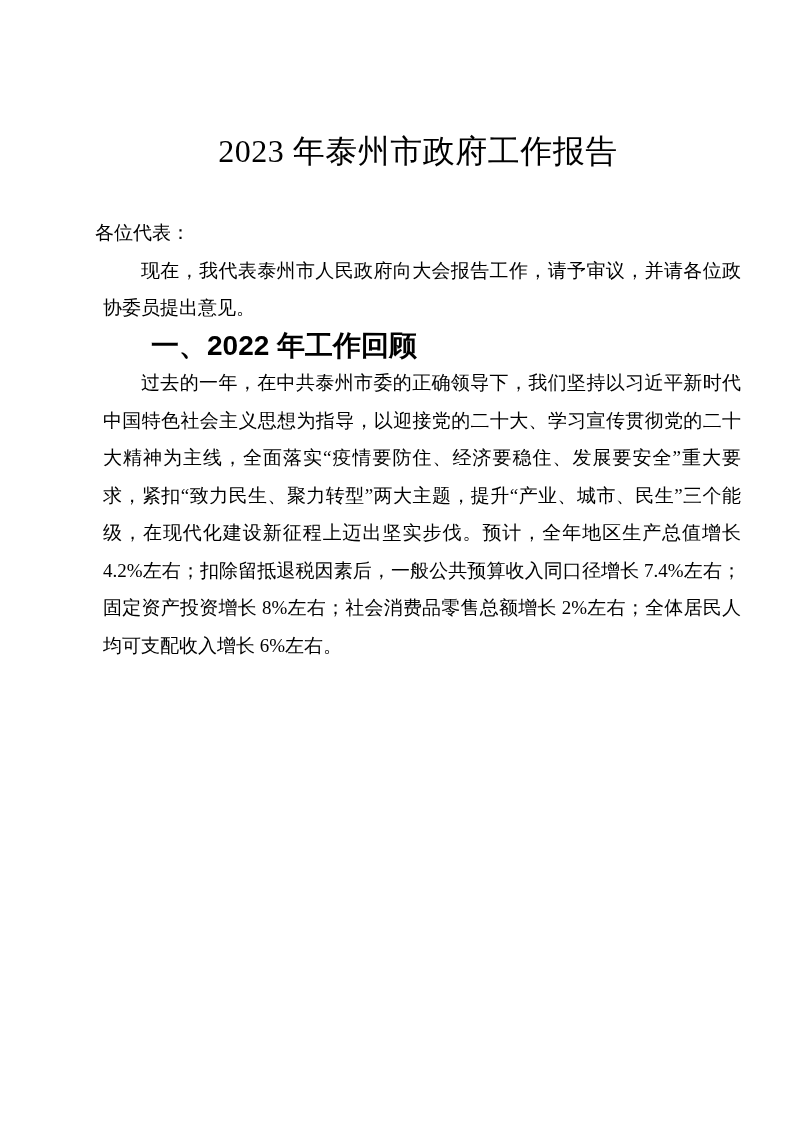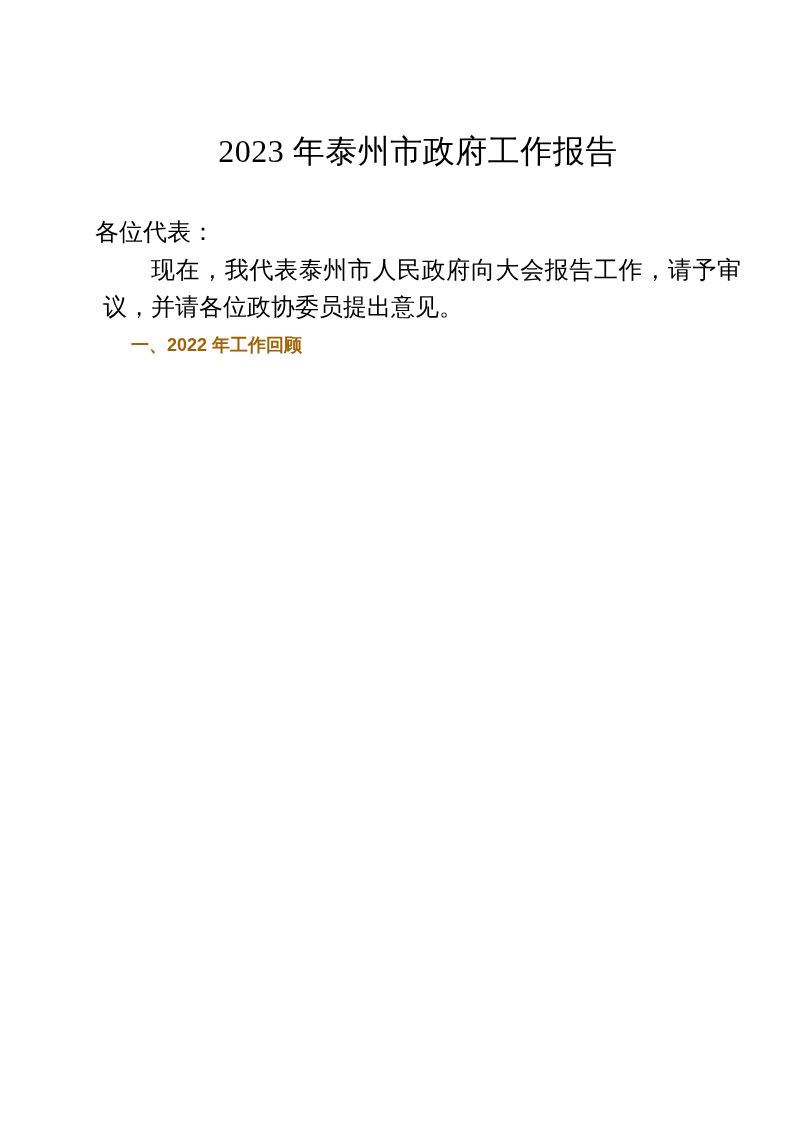--- a/index.html
+++ b/index.html
@@ -28,50 +28,51 @@
     font-size: 32px;
     line-height: 50px;
     letter-spacing: 0.5px;
     text-align: center;
     white-space: nowrap;
   }
   .bodytext {
     margin: 0;
     font-family: "Liberation Serif", "DejaVu Serif", serif;
     font-weight: 400;
-    font-size: 24px;
+    font-size: 19px;
     line-height: 37.5px;
     text-align: justify;
     text-justify: inter-ideograph;
     color: #000000;
   }
   .salutation {
     text-indent: 0;
   }
   .para {
     text-indent: 2em;
     margin-left: 8px;
   }
   .section-heading {
     margin: 0;
     text-indent: 2em;
     font-family: "Liberation Sans", "DejaVu Sans", sans-serif;
     font-weight: 700;
-    font-size: 18px;
+    font-size: 28px;
     line-height: 37.5px;
     text-align: left;
-    color: #a16207;
+    color: #000000;
   }
 </style>
 </head>
 <body>
 
 <div class="sheet">
   <h1 class="doc-title">2023 年泰州市政府工作报告</h1>
 
   <p class="bodytext salutation">各位代表：</p>
 
   <p class="bodytext para">现在，我代表泰州市人民政府向大会报告工作，请予审议，并请各位政协委员提出意见。</p>
 
   <h2 class="section-heading">一、2022 年工作回顾</h2>
 
+  <p class="bodytext para">过去的一年，在中共泰州市委的正确领导下，我们坚持以习近平新时代中国特色社会主义思想为指导，以迎接党的二十大、学习宣传贯彻党的二十大精神为主线，全面落实“疫情要防住、经济要稳住、发展要安全”重大要求，紧扣“致力民生、聚力转型”两大主题，提升“产业、城市、民生”三个能级，在现代化建设新征程上迈出坚实步伐。预计，全年地区生产总值增长 4.2%左右；扣除留抵退税因素后，一般公共预算收入同口径增长 7.4%左右；固定资产投资增长 8%左右；社会消费品零售总额增长 2%左右；全体居民人均可支配收入增长 6%左右。</p>
 
 </div>
 
 </body></html>

